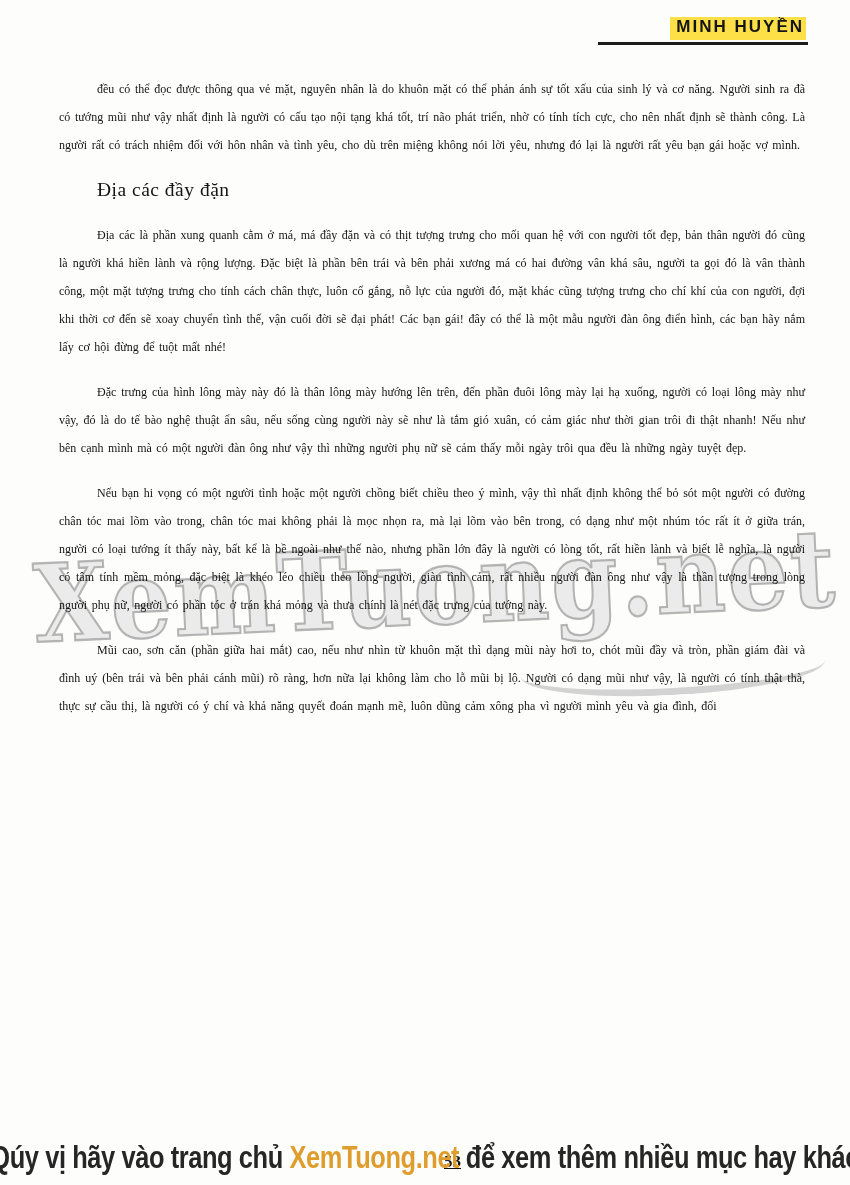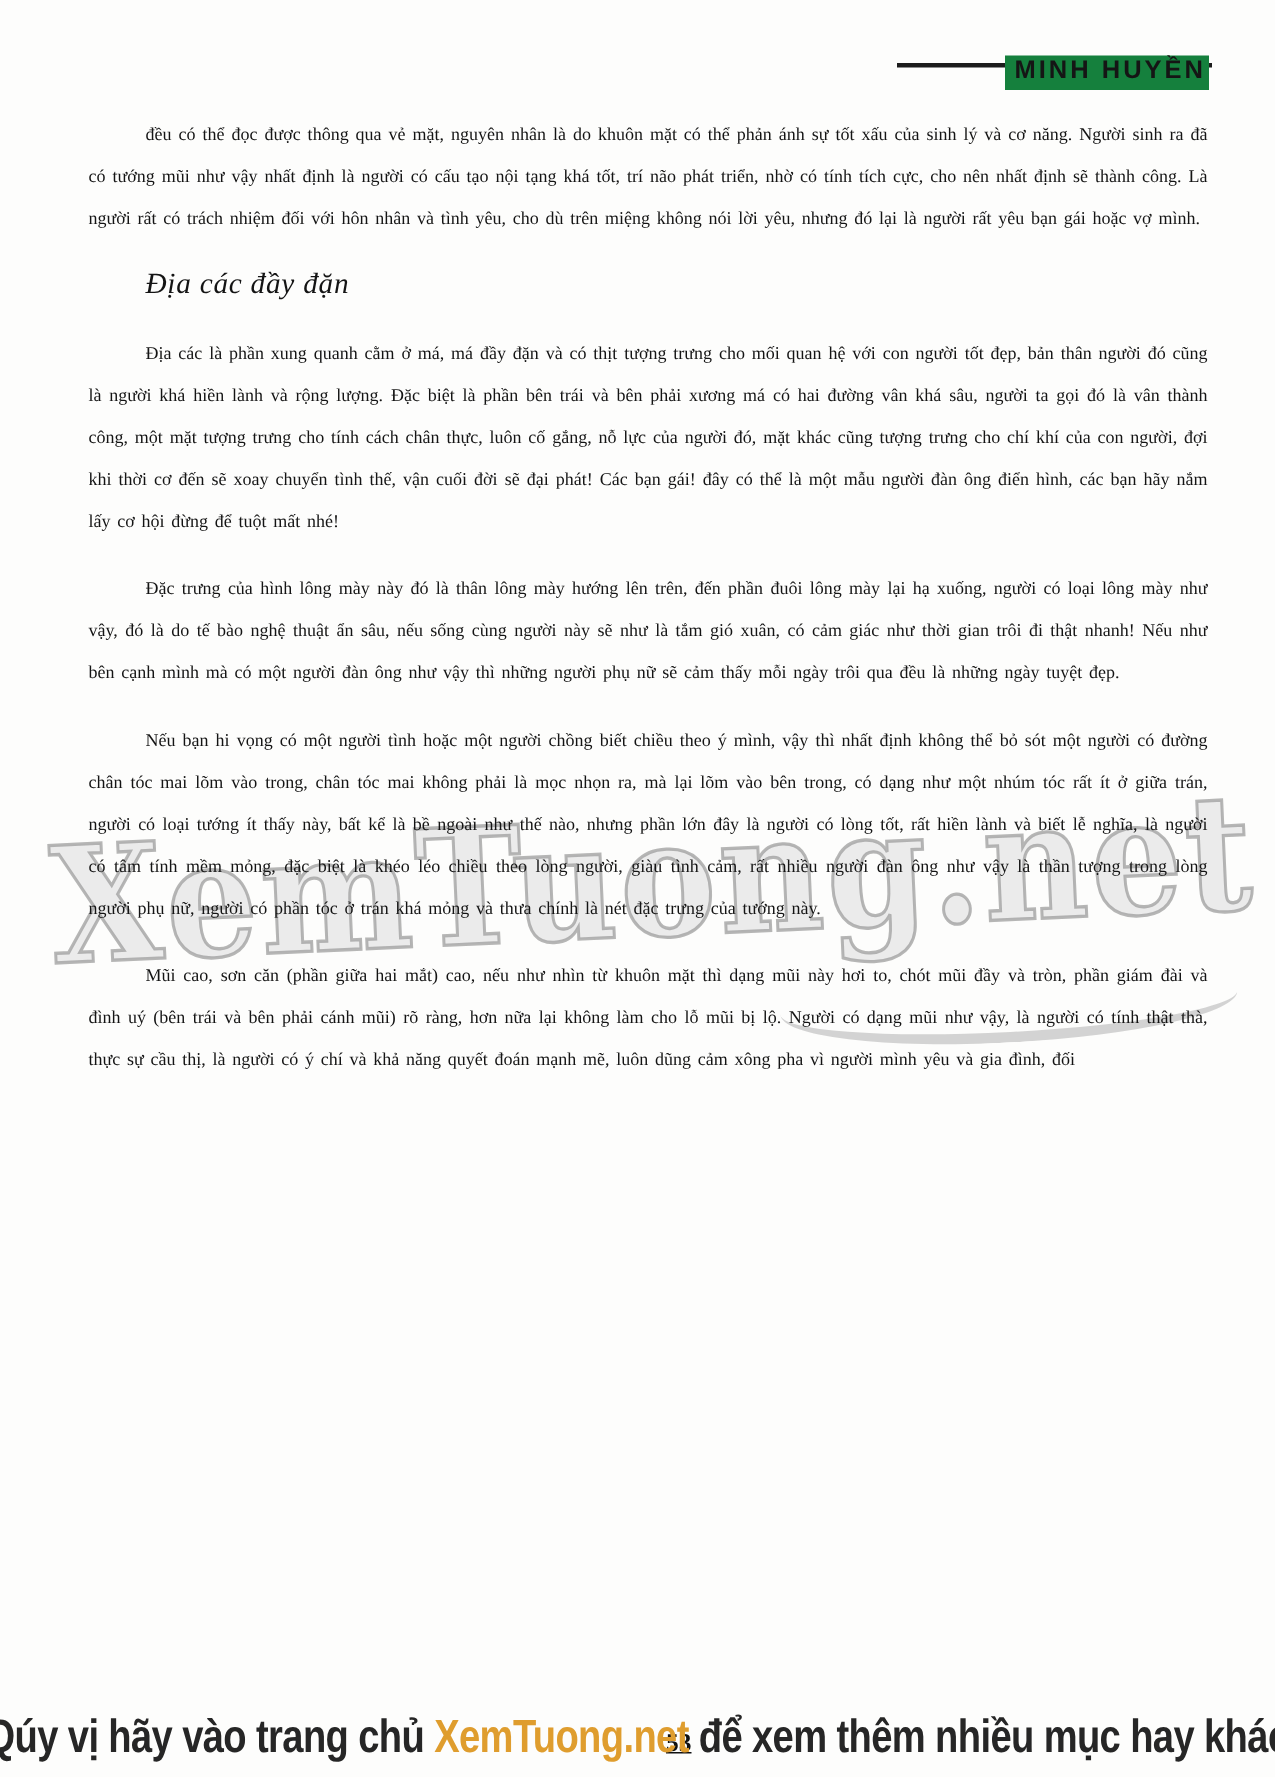--- a/index.html
+++ b/index.html
@@ -15,33 +15,33 @@
   
   .header { position: absolute; top: 0; left: 0; right: 0; height: 56px; }
   .header-rule {
     position: absolute; top: 42px; left: 598px; width: 210px; height: 3px;
     background: #1c1c1c;
   }
   .header-author {
     position: absolute; top: 17px; right: 44px;
     font-family: "Liberation Sans", sans-serif;
     font-weight: bold; font-size: 17px; letter-spacing: 2px;
-    color: #151515; background: #15803d; padding: 0 2px 3px 6px; margin-top: 20px;
+    color: #151515; background: #fde047; padding: 0 2px 3px 6px;
   }
   
   .content {
     position: absolute; top: 58px; left: 42px; width: 780px; z-index: 2;
   }
   .content p {
     margin: 17px; text-align: justify; text-indent: 38px;
     font-size: 12px; line-height: 28px; word-spacing: 1.5px;
   }
   .content h3 {
     margin: 11px 0 7px 0; padding-left: 55px;
-    font-style: italic; font-weight: normal;
+    font-weight: normal;
     font-size: 19.5px; line-height: 28px; letter-spacing: 0.5px;
   }
   
   .watermark {
     position: absolute; left: 34px; top: 548px; width: 800px; z-index: 1;
     font-family: "DejaVu Serif", serif; font-weight: bold;
     font-size: 96px; letter-spacing: 2px; white-space: nowrap;
     color: rgba(231,231,231,0.82);
     -webkit-text-stroke: 2px rgba(158,158,158,0.75);
     text-stroke: 2px rgba(158,158,158,0.75);

